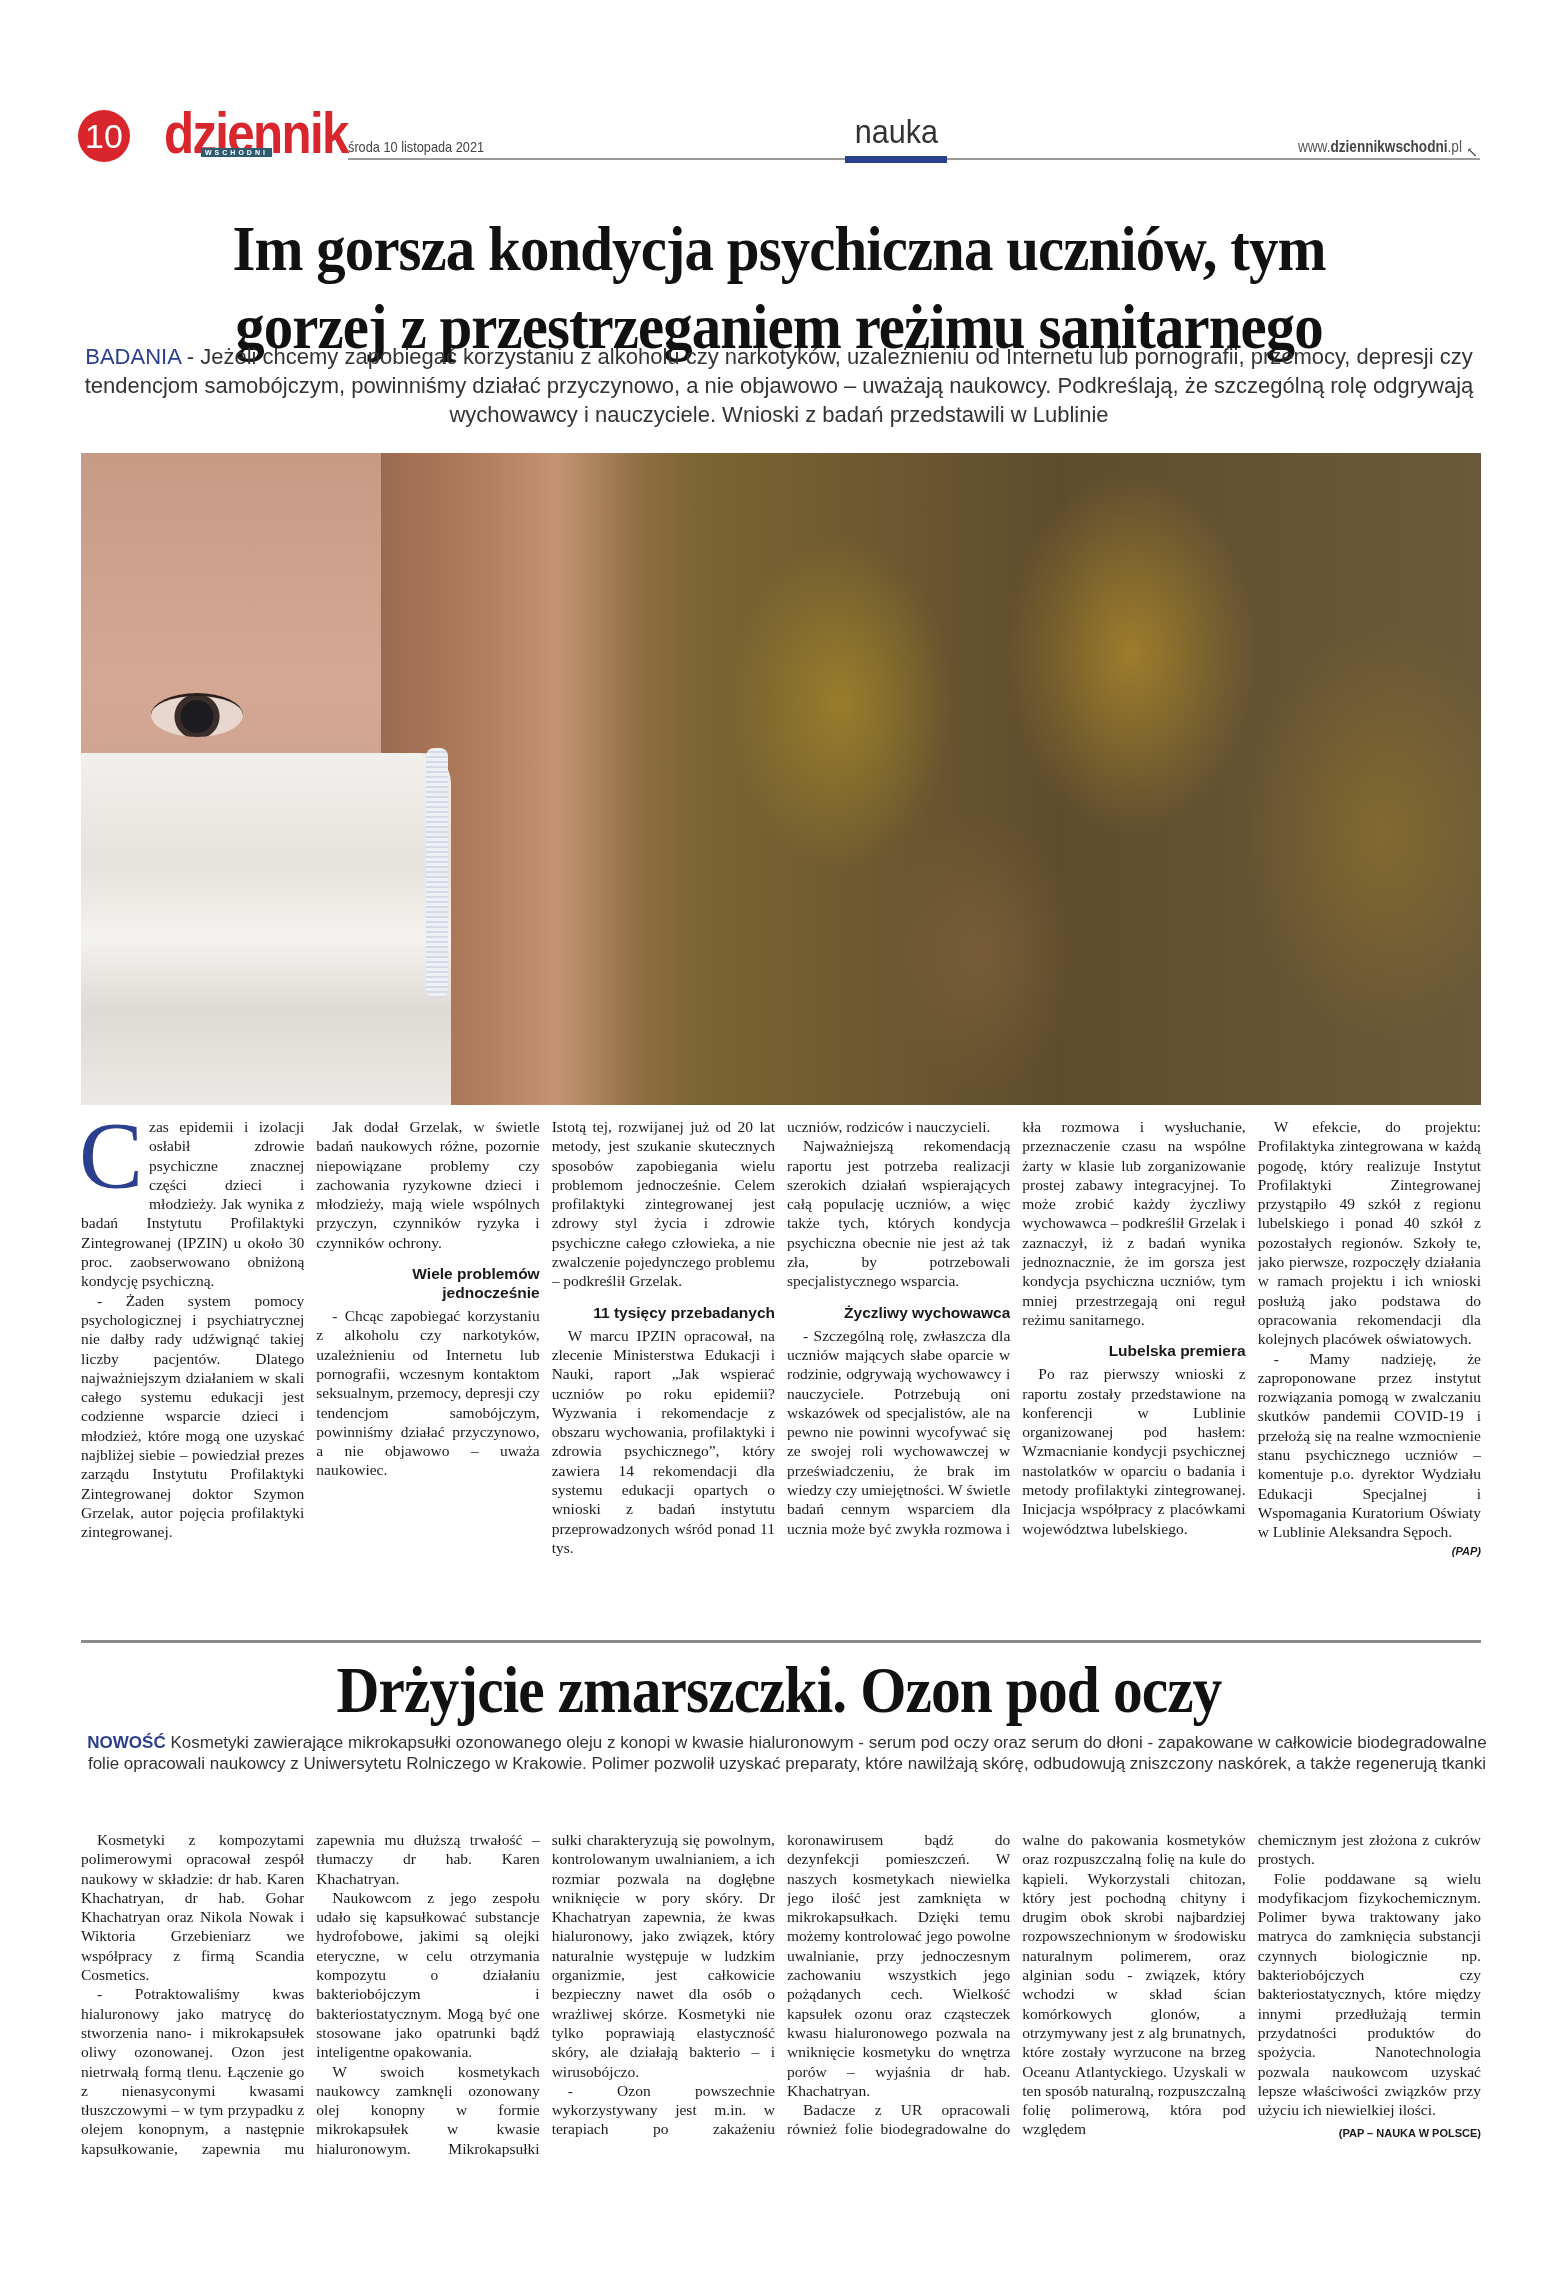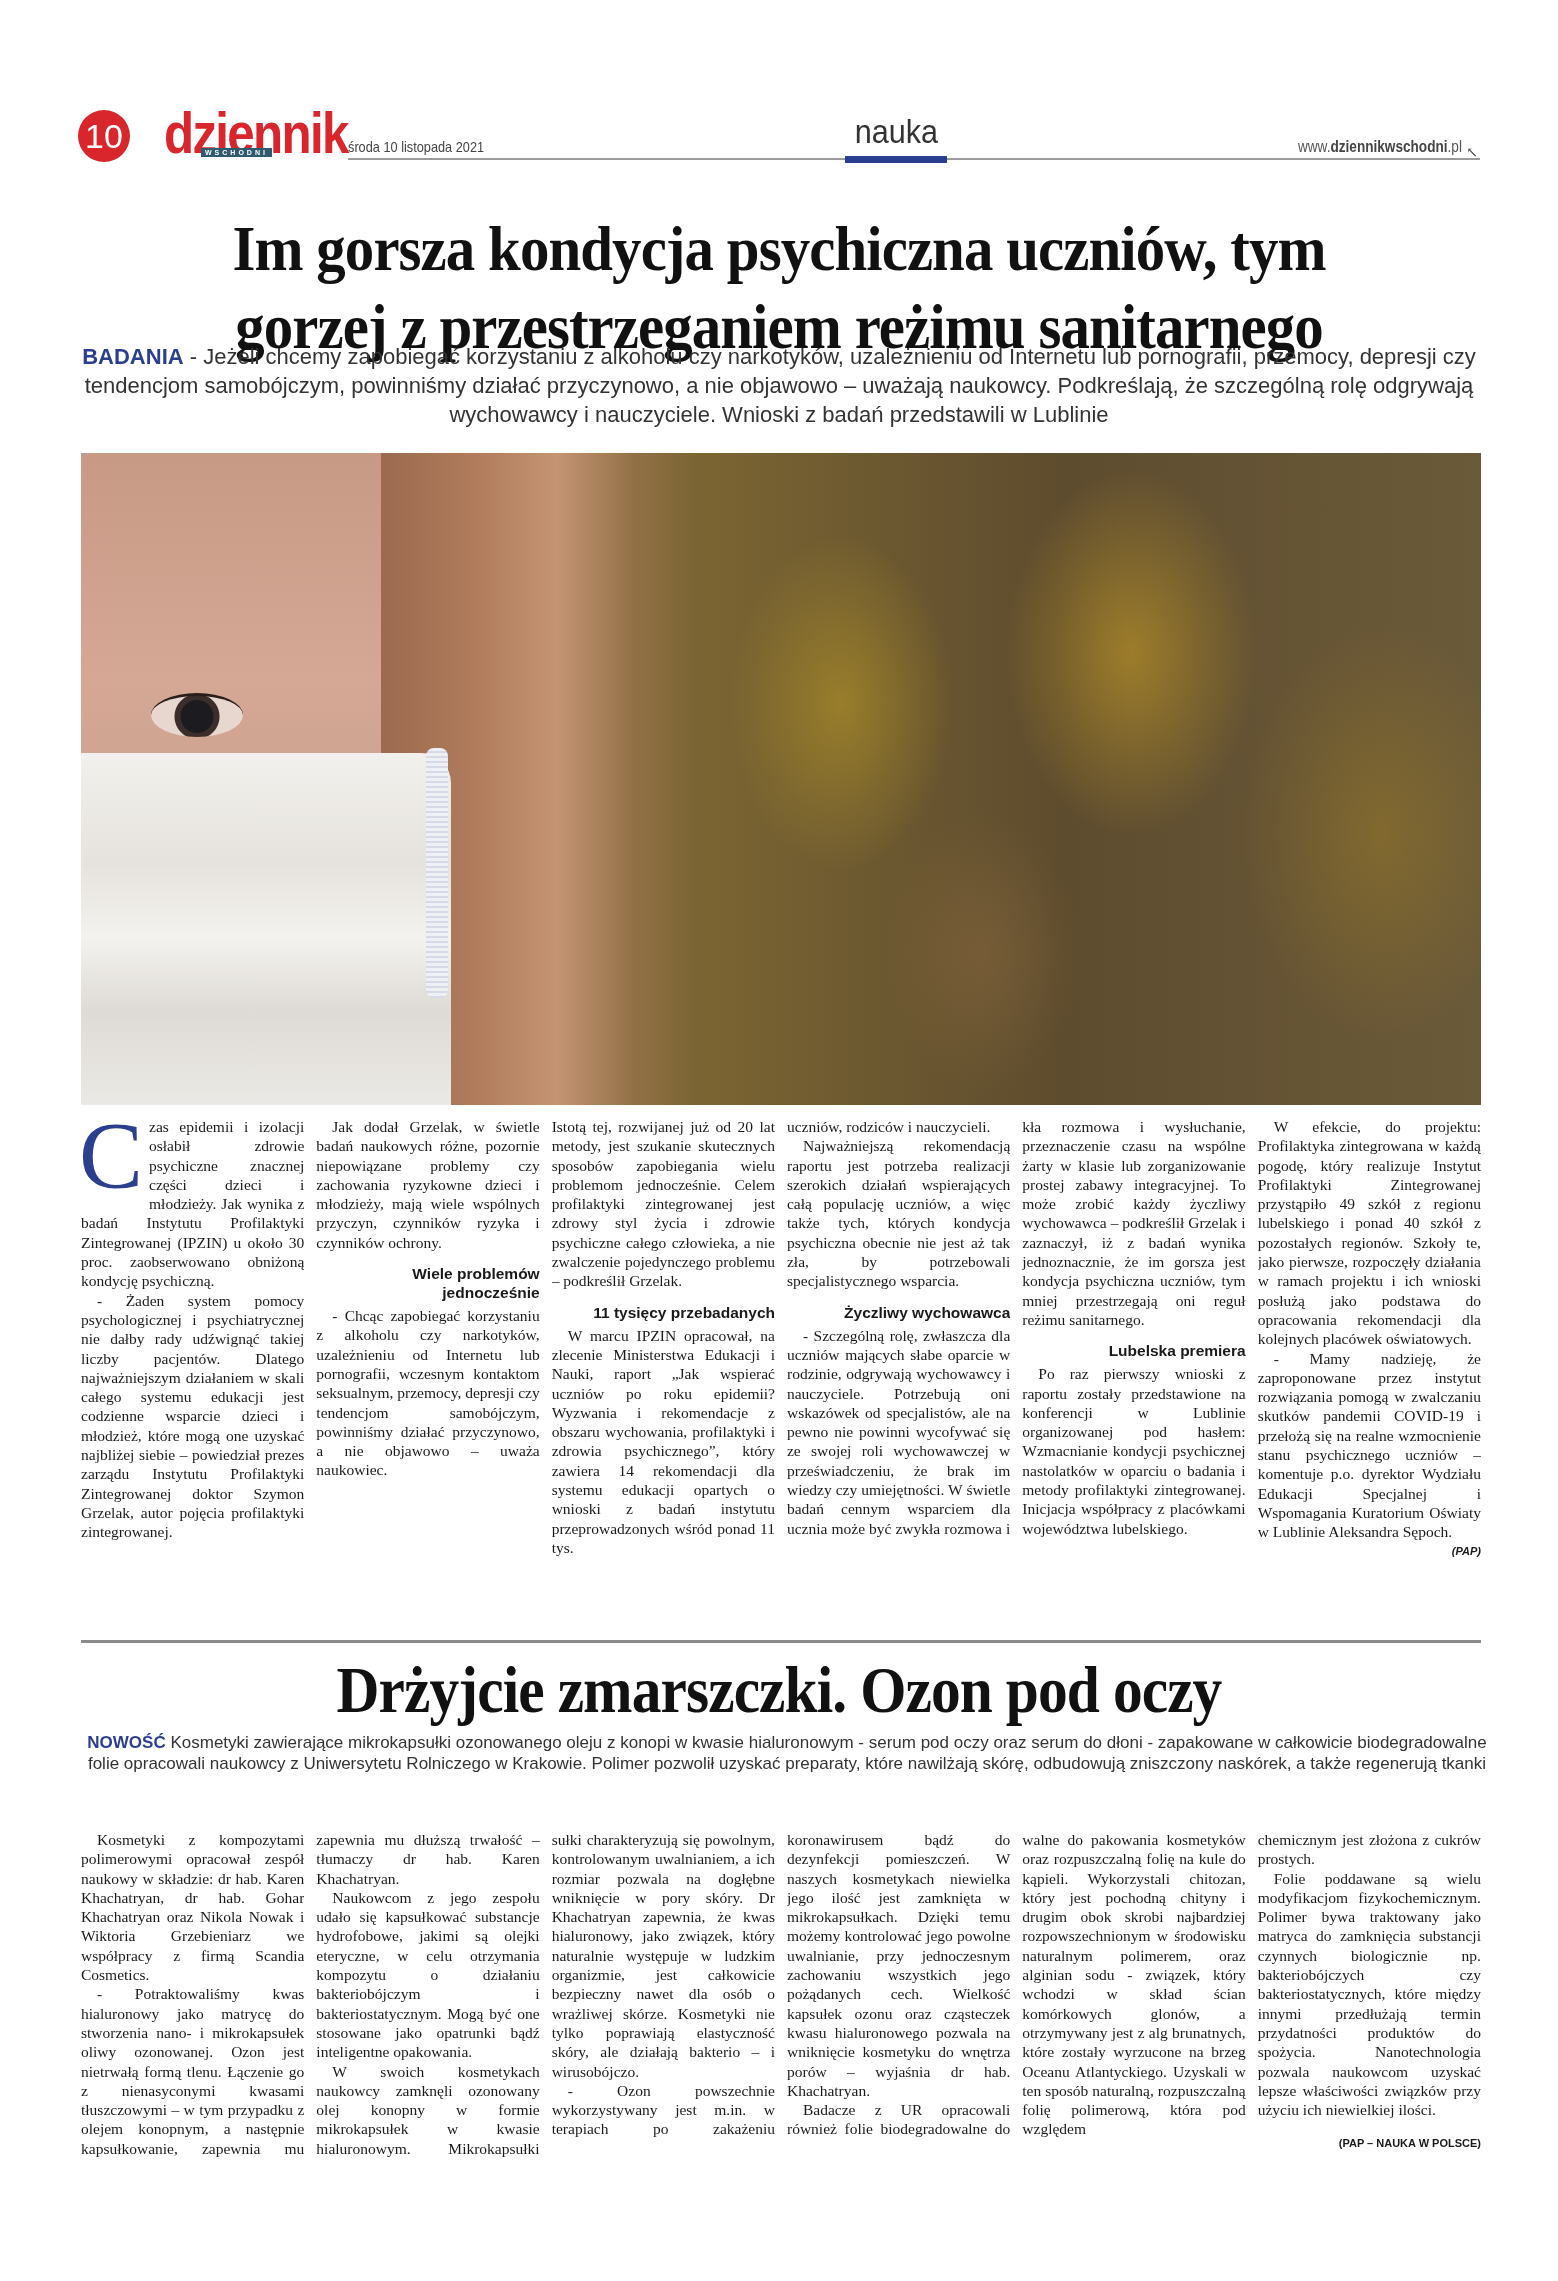--- a/index.html
+++ b/index.html
@@ -46,21 +46,21 @@
   .headline {
     position: absolute; font-family: "Liberation Serif", serif; font-weight: bold; color: #111;
     text-align: center; letter-spacing: -1px;
   }
   .h1 { left: 78px; top: 170px; width: 1402px; font-size: 64px; line-height: 78px; margin-top: 40px; }
   .h1 span { display: block; transform: scaleX(0.92); }
   .lead {
     position: absolute; left: 78px; top: 342px; width: 1402px; text-align: center;
     font-family: "Liberation Sans", sans-serif; font-size: 22px; line-height: 29px; color: #333;
   }
-  .lead .kicker { color: #2b3f8f; font-weight: bold; margin-top: 27px; }
+  .lead .kicker { color: #2b3f8f; font-weight: normal; margin-top: 27px; }
 
   
   .photo {
     position: absolute; left: 81px; top: 453px; width: 1400px; height: 652px; overflow: hidden;
     background:
       radial-gradient(ellipse 180px 260px at 1050px 200px, rgba(190,150,40,0.65), transparent 70%),
       radial-gradient(ellipse 160px 240px at 760px 250px, rgba(170,140,40,0.7), transparent 70%),
       radial-gradient(ellipse 200px 300px at 1300px 380px, rgba(150,120,40,0.55), transparent 70%),
       radial-gradient(ellipse 140px 200px at 900px 500px, rgba(130,100,60,0.6), transparent 70%),
       linear-gradient(90deg, #6d5a3a 0%, #7a6432 45%, #5e4c2e 70%, #6b5a3a 100%);
@@ -114,21 +114,21 @@
   .h2 { left: 78px; top: 1652px; width: 1402px; font-size: 66px; line-height: 76px; }
   .h2 span { display: block; transform: scaleX(0.9); }
   .lead2 {
     position: absolute; left: 86px; top: 1732px; width: 1402px; text-align: center;
     font-family: "Liberation Sans", sans-serif; font-size: 17px; line-height: 21px; color: #333;
   }
   .lead2 .kicker { color: #2b3f8f; font-weight: bold; }
   .cols2 { left: 81px; top: 1830px; width: 1400px; height: 420px; }
   .credit2 {
     display: block; text-align: right; font-family: "Liberation Sans", sans-serif; font-weight: bold;
-    font-size: 11px; margin-top: 15px;
+    font-size: 11px; margin-top: 5px;
   }
 </style>
 </head>
 <body>
 
 <div class="masthead">
   <div class="page-num">10</div>
   <div class="logo">dziennik</div>
   <div class="logo-sub">WSCHODNI</div>
   <div class="rule-top"></div>

